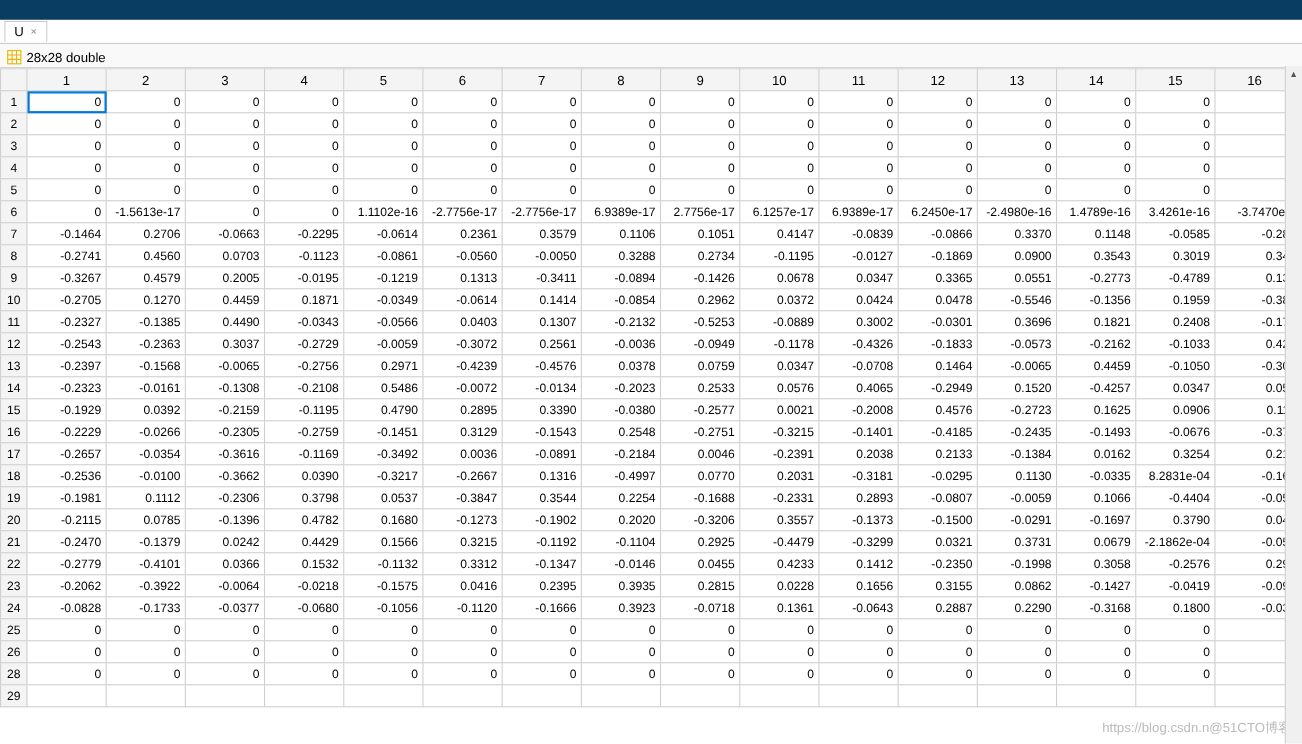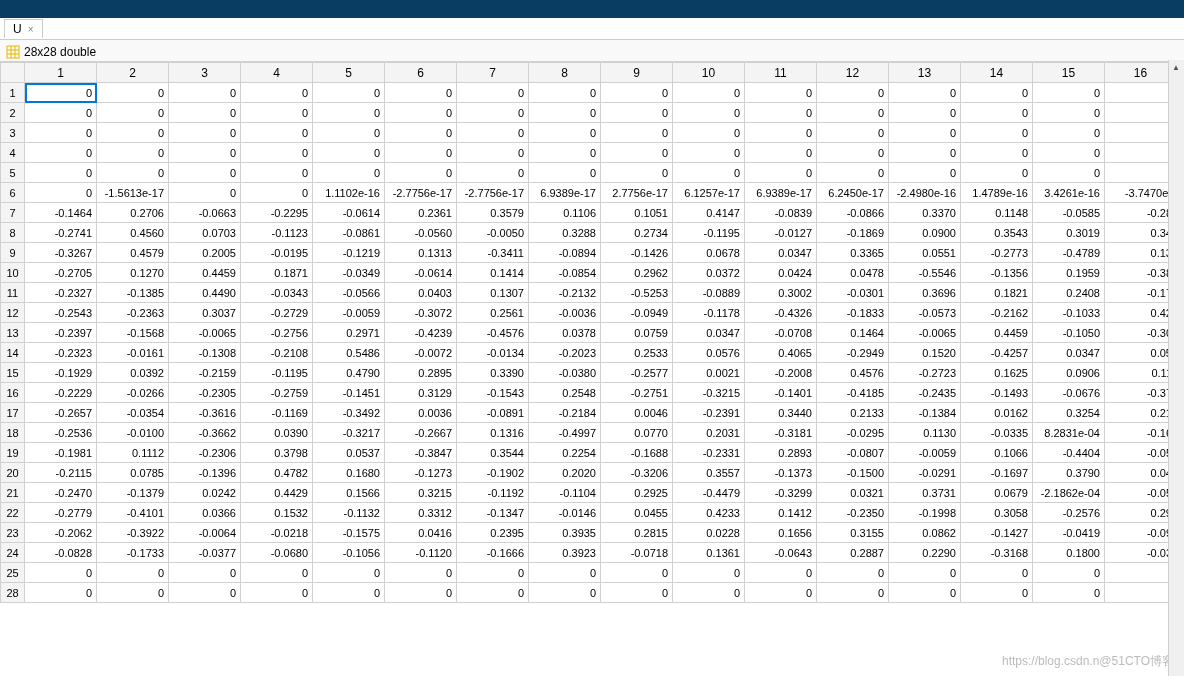--- a/index.html
+++ b/index.html
@@ -380,21 +380,21 @@
           <td class="cell">-0.2657</td>
           <td class="cell">-0.0354</td>
           <td class="cell">-0.3616</td>
           <td class="cell">-0.1169</td>
           <td class="cell">-0.3492</td>
           <td class="cell">0.0036</td>
           <td class="cell">-0.0891</td>
           <td class="cell">-0.2184</td>
           <td class="cell">0.0046</td>
           <td class="cell">-0.2391</td>
-          <td class="cell">0.3440</td>
+          <td class="cell">0.2038</td>
           <td class="cell">0.2133</td>
           <td class="cell">-0.1384</td>
           <td class="cell">0.0162</td>
           <td class="cell">0.3254</td>
           <td class="cell">0.21</td>
         </tr>
         <tr>
           <th class="row-head">18</th>
           <td class="cell">-0.2536</td>
           <td class="cell">-0.0100</td>
@@ -540,36 +540,74 @@
           <td class="cell">0</td>
           <td class="cell">0</td>
           <td class="cell">0</td>
           <td class="cell">0</td>
           <td class="cell">0</td>
           <td class="cell">0</td>
           <td class="cell">0</td>
           <td class="cell"></td>
         </tr>
         <tr>
+          <th class="row-head">26</th>
+          <td class="cell">0</td>
+          <td class="cell">0</td>
+          <td class="cell">0</td>
+          <td class="cell">0</td>
+          <td class="cell">0</td>
+          <td class="cell">0</td>
+          <td class="cell">0</td>
+          <td class="cell">0</td>
+          <td class="cell">0</td>
+          <td class="cell">0</td>
+          <td class="cell">0</td>
+          <td class="cell">0</td>
+          <td class="cell">0</td>
+          <td class="cell">0</td>
+          <td class="cell">0</td>
+          <td class="cell"></td>
+        </tr>
+        <tr>
           <th class="row-head">28</th>
           <td class="cell">0</td>
           <td class="cell">0</td>
           <td class="cell">0</td>
           <td class="cell">0</td>
           <td class="cell">0</td>
           <td class="cell">0</td>
           <td class="cell">0</td>
           <td class="cell">0</td>
           <td class="cell">0</td>
           <td class="cell">0</td>
           <td class="cell">0</td>
           <td class="cell">0</td>
           <td class="cell">0</td>
           <td class="cell">0</td>
           <td class="cell">0</td>
+          <td class="cell"></td>
+        </tr>
+        <tr>
+          <th class="row-head">29</th>
+          <td class="cell"></td>
+          <td class="cell"></td>
+          <td class="cell"></td>
+          <td class="cell"></td>
+          <td class="cell"></td>
+          <td class="cell"></td>
+          <td class="cell"></td>
+          <td class="cell"></td>
+          <td class="cell"></td>
+          <td class="cell"></td>
+          <td class="cell"></td>
+          <td class="cell"></td>
+          <td class="cell"></td>
+          <td class="cell"></td>
+          <td class="cell"></td>
           <td class="cell"></td>
         </tr>
       </tbody>
   </table>
   <div class="watermark">https://blog.csdn.n@51CTO博客</div>
 </div>
 
 <div class="scrollbar-v">
   <div class="scroll-arrow">▲</div>
 </div>

